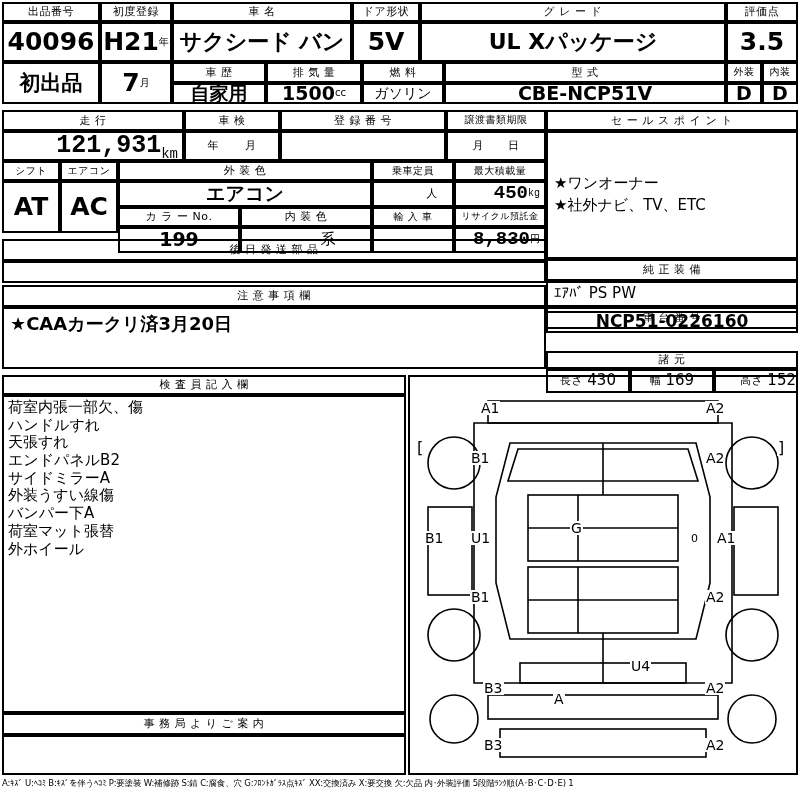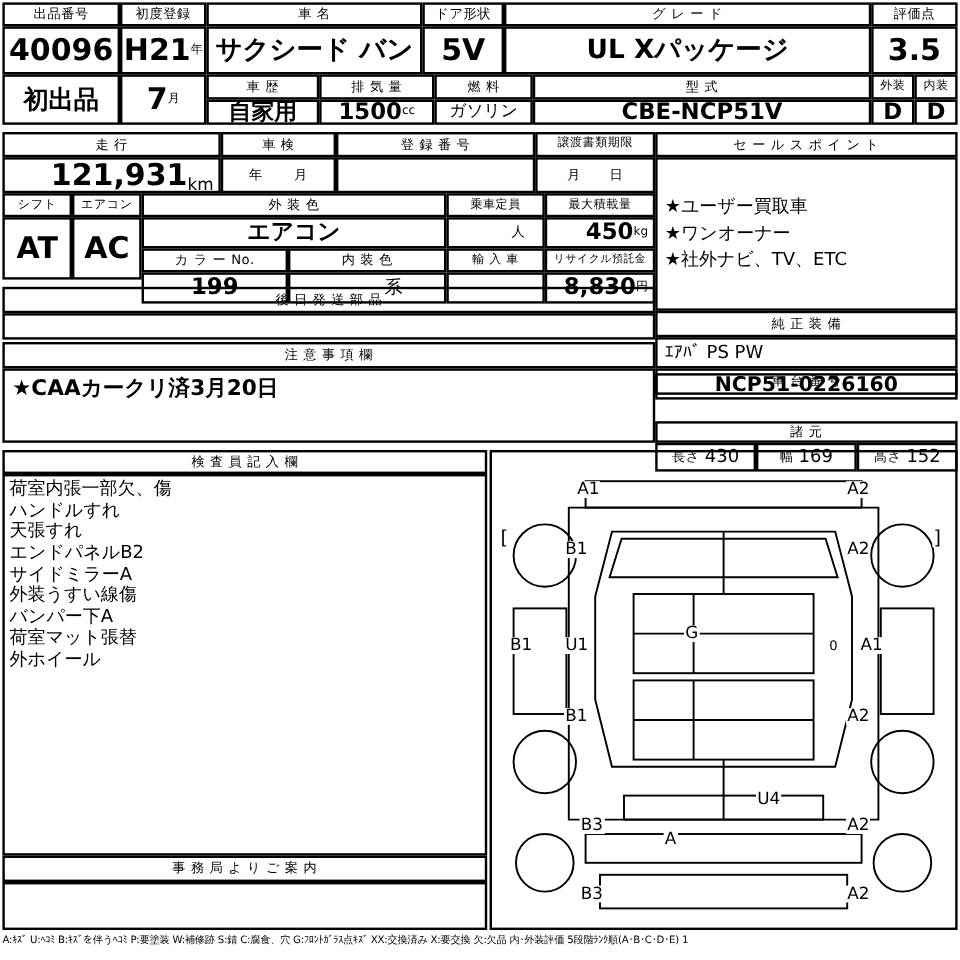--- a/index.html
+++ b/index.html
@@ -49,20 +49,21 @@
   }
   .left {
     justify-content: flex-start;
     padding-left: 4px;
     text-align: left;
   }
   .right {
     justify-content: flex-end;
     padding-right: 4px;
     text-align: right;
+    font-family: Liberation Mono, monospace;
   }
   .col {
     flex-direction: column;
     justify-content: center;
   }
   .unit {
     font-size: 10px;
     font-weight: normal;
   }
   .listbox {
@@ -164,21 +165,20 @@
     <span class="lbl" style="margin-right:26px;">年</span>
       <span class="lbl">月</span>
   </div>
   <div class="box b2" style="left:280px;top:131px;width:166px;height:30px;"></div>
   <div class="box b2" style="left:446px;top:131px;width:100px;height:30px;">
     <span class="lbl" style="margin-right:24px;">月</span>
       <span class="lbl">日</span>
   </div>
 
   <div class="box b2 col left" style="left:546px;top:131px;width:252px;height:128px;padding-left:6px;align-items:flex-start;justify-content:center;">
-    <div class="sp-line">★ユーザー買取車</div>
     <div class="sp-line">★ワンオーナー</div>
     <div class="sp-line">★社外ナビ、TV、ETC</div>
   </div>
 
   <div class="box b2 lbl" style="left:2px;top:161px;width:58px;height:20px;font-size:10px;">シフト</div>
   <div class="box b2 lbl" style="left:60px;top:161px;width:58px;height:20px;font-size:10px;">エアコン</div>
   <div class="box b2 lbl" style="left:118px;top:161px;width:254px;height:20px;">外 装 色</div>
   <div class="box b2 lbl" style="left:372px;top:161px;width:82px;height:20px;font-size:10px;">乗車定員</div>
   <div class="box b2 lbl" style="left:454px;top:161px;width:92px;height:20px;font-size:10px;">最大積載量</div>
 
@@ -223,21 +223,21 @@
   <div class="box b2 mid" style="left:546px;top:311px;width:252px;height:22px;font-size:17px;">NCP51-0226160</div>
   <div class="box b2 lbl" style="left:546px;top:351px;width:252px;height:18px;">諸 元</div>
   <div class="box b2" style="left:546px;top:369px;width:84px;height:24px;">
     <span class="lbl" style="margin-right:4px;">長さ</span>
       <span class="val">430</span>
   </div>
   <div class="box b2" style="left:630px;top:369px;width:84px;height:24px;">
     <span class="lbl" style="margin-right:4px;">幅</span>
       <span class="val">169</span>
   </div>
-  <div class="box b2" style="left:714px;top:369px;width:84px;height:24px;">
+  <div class="box b2" style="left:714px;top:369px;width:84px;height:24px;justify-content:flex-end;">
     <span class="lbl" style="margin-right:4px;">高さ</span>
       <span class="val">152</span>
   </div>
 
   <div class="box b2 lbl" style="left:2px;top:375px;width:404px;height:20px;">検 査 員 記 入 欄</div>
   <div class="listbox b2" style="left:2px;top:395px;width:404px;height:318px;border-width:2px;">
     <div class="listline">荷室内張一部欠、傷</div>
     <div class="listline">ハンドルすれ</div>
     <div class="listline">天張すれ</div>
     <div class="listline">エンドパネルB2</div>

